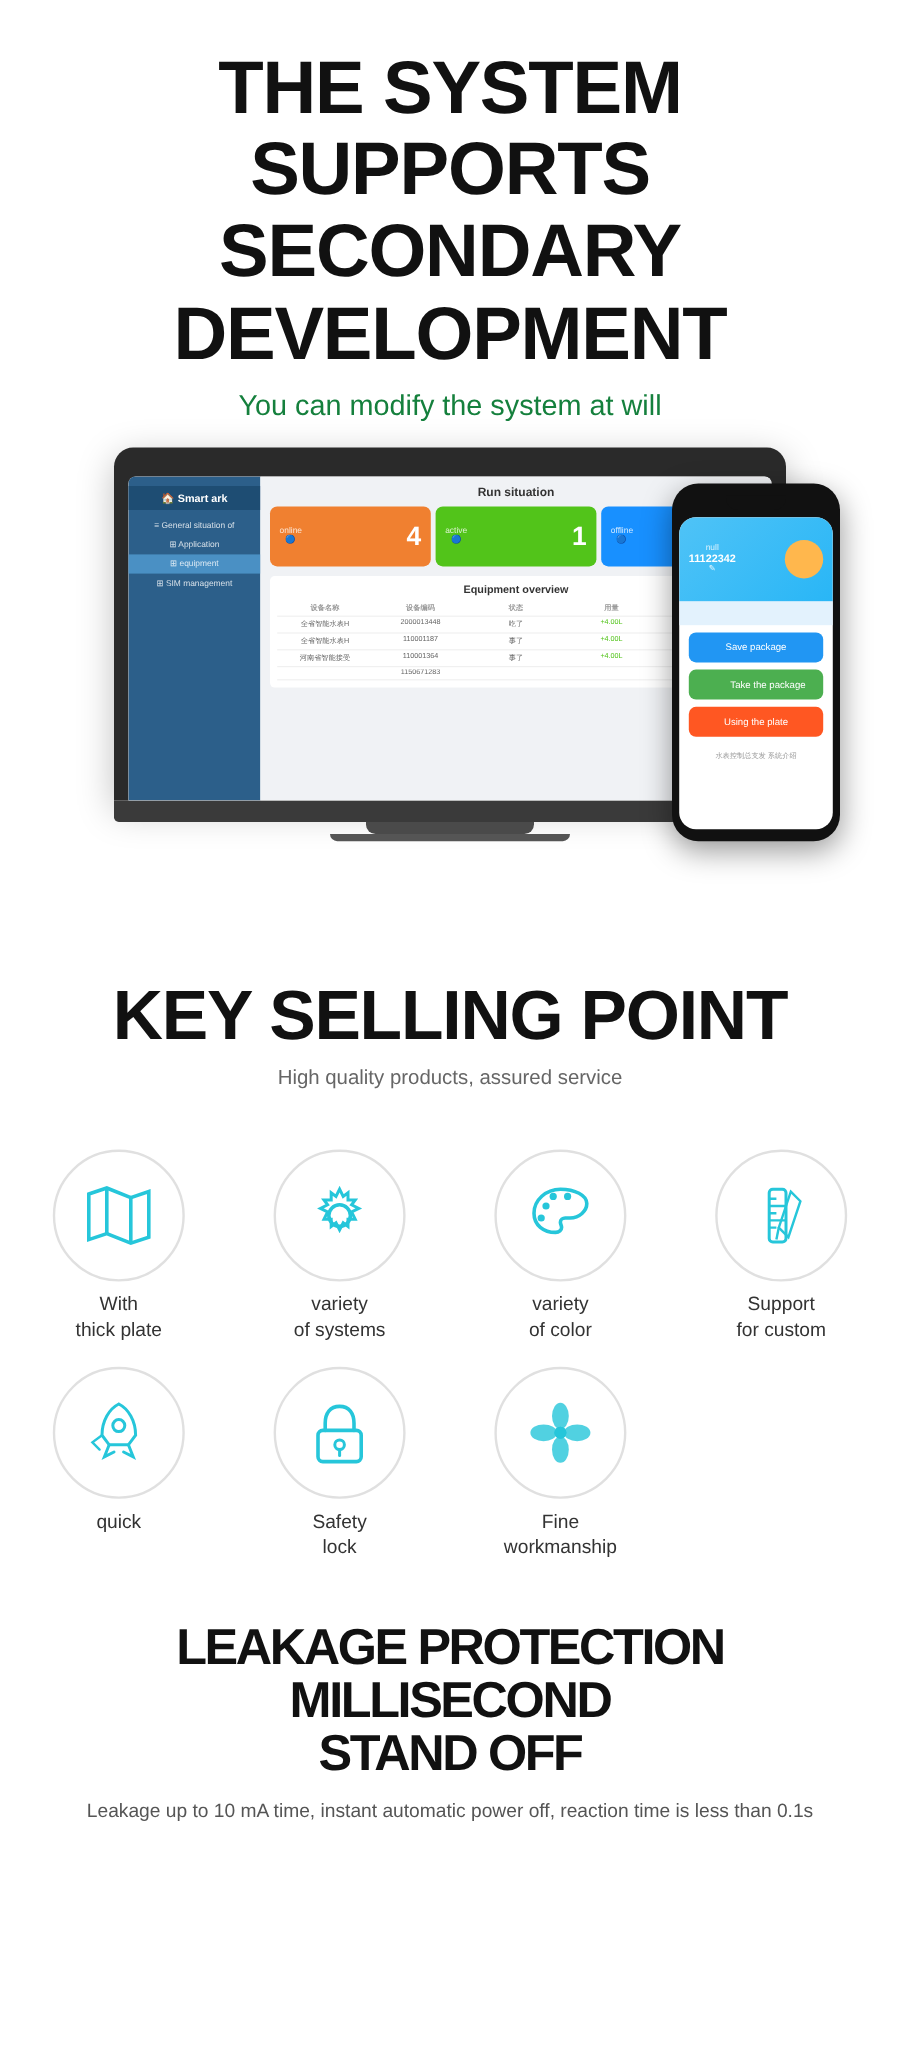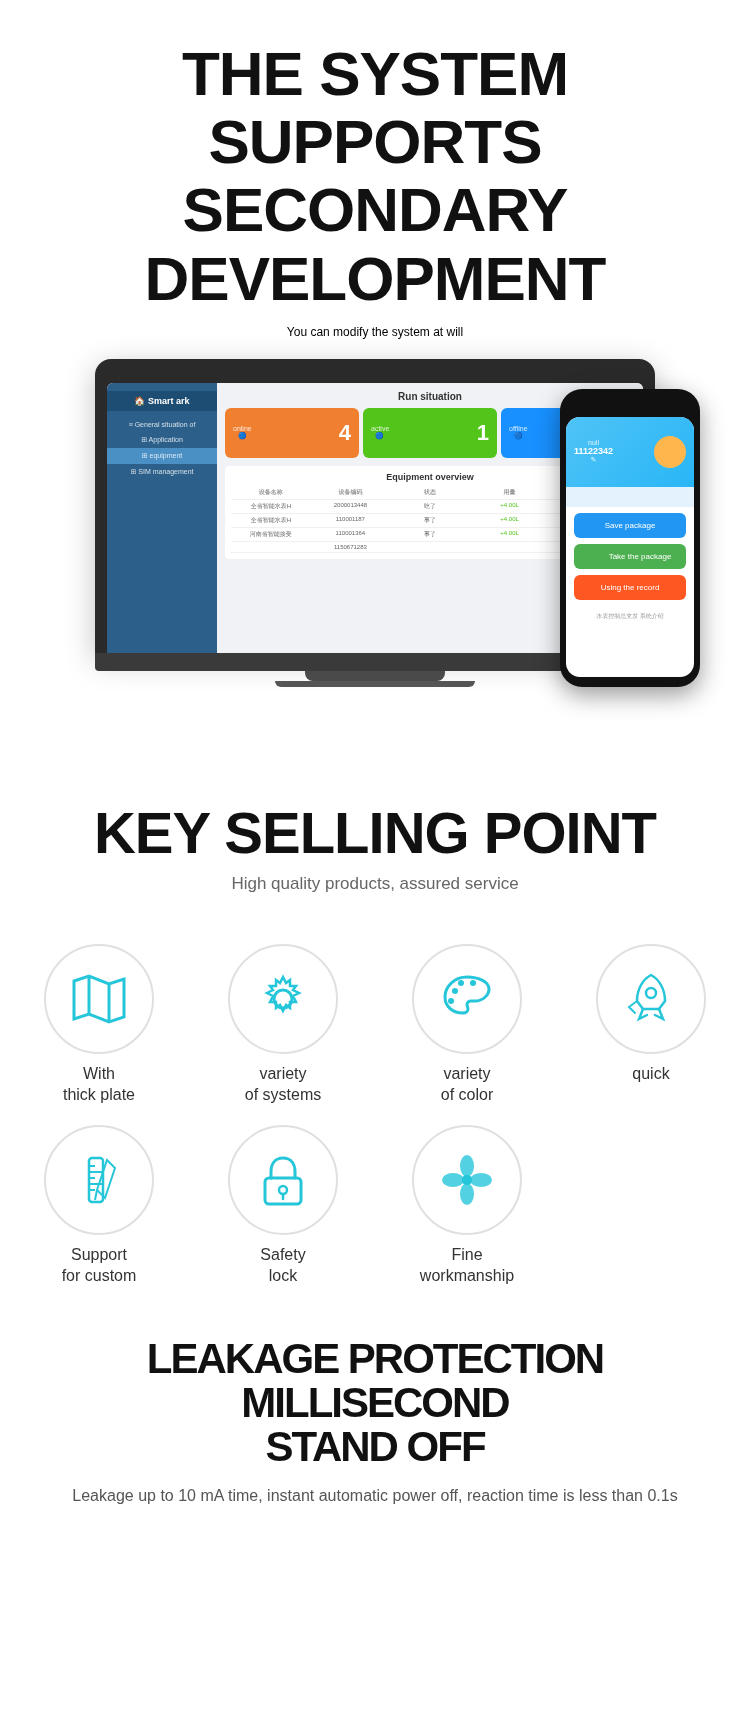--- a/index.html
+++ b/index.html
@@ -18,22 +18,22 @@
     }
     .section-dev .main-title {
       font-size: 62px;
       font-weight: 900;
       color: #111;
       line-height: 1.1;
       letter-spacing: -1px;
       text-transform: uppercase;
     }
     .section-dev .subtitle {
-      font-size: 12px;
-      color: #000000;
+      font-size: 24px;
+      color: #15803d;
       margin: 12px 0 20px;
     }
 
     
     .device-area {
       position: relative;
       width: 100%;
       height: 380px;
       margin: 0 auto;
     }
@@ -389,21 +389,21 @@
             <div>
               <div style="color:rgba(255,255,255,0.8);font-size:7px;">null</div>
               <div class="phone-user-name">11122342</div>
               <div style="color:rgba(255,255,255,0.9);font-size:7px;">✎</div>
             </div>
             <div class="phone-avatar"></div>
           </div>
           <div style="background:#e3f2fd;height:20px;"></div>
           <div class="phone-btn pbtn-blue">Save package</div>
           <div class="phone-btn pbtn-green">Take the package</div>
-          <div class="phone-btn pbtn-orange">Using the record</div>
+          <div class="phone-btn pbtn-orange">Using the plate</div>
           <div style="font-size:6px;color:#999;padding:6px 8px;text-align:center;">水表控制总支发 系统介绍</div>
         </div>
       </div>
     </div>
   </div>
 </div>
 
 <div class="section-selling">
   <h2 class="ksp-title">KEY SELLING POINT</h2>
   <p class="ksp-sub">High quality products, assured service</p>
@@ -438,53 +438,53 @@
         <path d="M30 8 C18 8 8 17 8 28 C8 38 16 44 26 44 C29 44 31 42 31 40 C31 38.5 30 37 30 35.5 C30 33.5 32 32 34 32 L38 32 C46 32 52 26 52 20 C52 13 42 8 30 8Z" stroke="#26c6da" stroke-width="3" fill="none"></path>
         <circle cx="18" cy="22" r="3" fill="#26c6da"></circle>
         <circle cx="24" cy="14" r="3" fill="#26c6da"></circle>
         <circle cx="36" cy="14" r="3" fill="#26c6da"></circle>
         <circle cx="14" cy="32" r="3" fill="#26c6da"></circle>
       </svg>
     </div>
     <div class="icon-label">variety<br>of color</div>
   </div>
 
-
-  <div class="icon-item">
-    <div class="icon-circle">
-      <svg viewBox="0 0 60 60" fill="none" xmlns="http://www.w3.org/2000/svg">
-        <path d="M30 6 C38 10 44 20 44 32 L38 40 L22 40 L16 32 C16 20 22 10 30 6Z" stroke="#26c6da" stroke-width="2.5" fill="none"></path>
-        <circle cx="30" cy="24" r="5" stroke="#26c6da" stroke-width="2.5" fill="none"></circle>
-        <path d="M22 40 L18 50 L26 46" stroke="#26c6da" stroke-width="2.5" fill="none" stroke-linecap="round"></path>
-        <path d="M38 40 L42 50 L34 46" stroke="#26c6da" stroke-width="2.5" fill="none" stroke-linecap="round"></path>
-        <path d="M16 32 L8 38 L14 44" stroke="#26c6da" stroke-width="2" fill="none" stroke-linecap="round"></path>
-      </svg>
-    </div>
-    <div class="icon-label">quick</div>
-  </div>
 
   <div class="icon-item">
     <div class="icon-circle">
       <svg viewBox="0 0 60 60" fill="none" xmlns="http://www.w3.org/2000/svg">
         <rect x="20" y="8" width="14" height="44" rx="3" stroke="#26c6da" stroke-width="2.5" fill="none"></rect>
         <line x1="20" y1="16" x2="26" y2="16" stroke="#26c6da" stroke-width="2"></line>
         <line x1="20" y1="22" x2="34" y2="22" stroke="#26c6da" stroke-width="2"></line>
         <line x1="20" y1="28" x2="26" y2="28" stroke="#26c6da" stroke-width="2"></line>
         <line x1="20" y1="34" x2="34" y2="34" stroke="#26c6da" stroke-width="2"></line>
         <line x1="20" y1="40" x2="26" y2="40" stroke="#26c6da" stroke-width="2"></line>
         <path d="M38 10 L46 18 L36 48 L28 40 Z" stroke="#26c6da" stroke-width="2" fill="none"></path>
         <line x1="28" y1="40" x2="26" y2="50" stroke="#26c6da" stroke-width="2"></line>
       </svg>
     </div>
     <div class="icon-label">Support<br>for custom</div>
   </div>
 
   <div class="icon-item">
     <div class="icon-circle">
       <svg viewBox="0 0 60 60" fill="none" xmlns="http://www.w3.org/2000/svg">
+        <path d="M30 6 C38 10 44 20 44 32 L38 40 L22 40 L16 32 C16 20 22 10 30 6Z" stroke="#26c6da" stroke-width="2.5" fill="none"></path>
+        <circle cx="30" cy="24" r="5" stroke="#26c6da" stroke-width="2.5" fill="none"></circle>
+        <path d="M22 40 L18 50 L26 46" stroke="#26c6da" stroke-width="2.5" fill="none" stroke-linecap="round"></path>
+        <path d="M38 40 L42 50 L34 46" stroke="#26c6da" stroke-width="2.5" fill="none" stroke-linecap="round"></path>
+        <path d="M16 32 L8 38 L14 44" stroke="#26c6da" stroke-width="2" fill="none" stroke-linecap="round"></path>
+      </svg>
+    </div>
+    <div class="icon-label">quick</div>
+  </div>
+
+  <div class="icon-item">
+    <div class="icon-circle">
+      <svg viewBox="0 0 60 60" fill="none" xmlns="http://www.w3.org/2000/svg">
         <path d="M18 28 L18 22 C18 14 22 8 30 8 C38 8 42 14 42 22 L42 28" stroke="#26c6da" stroke-width="3" fill="none" stroke-linecap="round"></path>
         <rect x="12" y="28" width="36" height="26" rx="4" stroke="#26c6da" stroke-width="3" fill="none"></rect>
         <circle cx="30" cy="40" r="4" stroke="#26c6da" stroke-width="2.5" fill="none"></circle>
         <line x1="30" y1="44" x2="30" y2="49" stroke="#26c6da" stroke-width="2.5" stroke-linecap="round"></line>
       </svg>
     </div>
     <div class="icon-label">Safety<br>lock</div>
   </div>
 
   <div class="icon-item">

